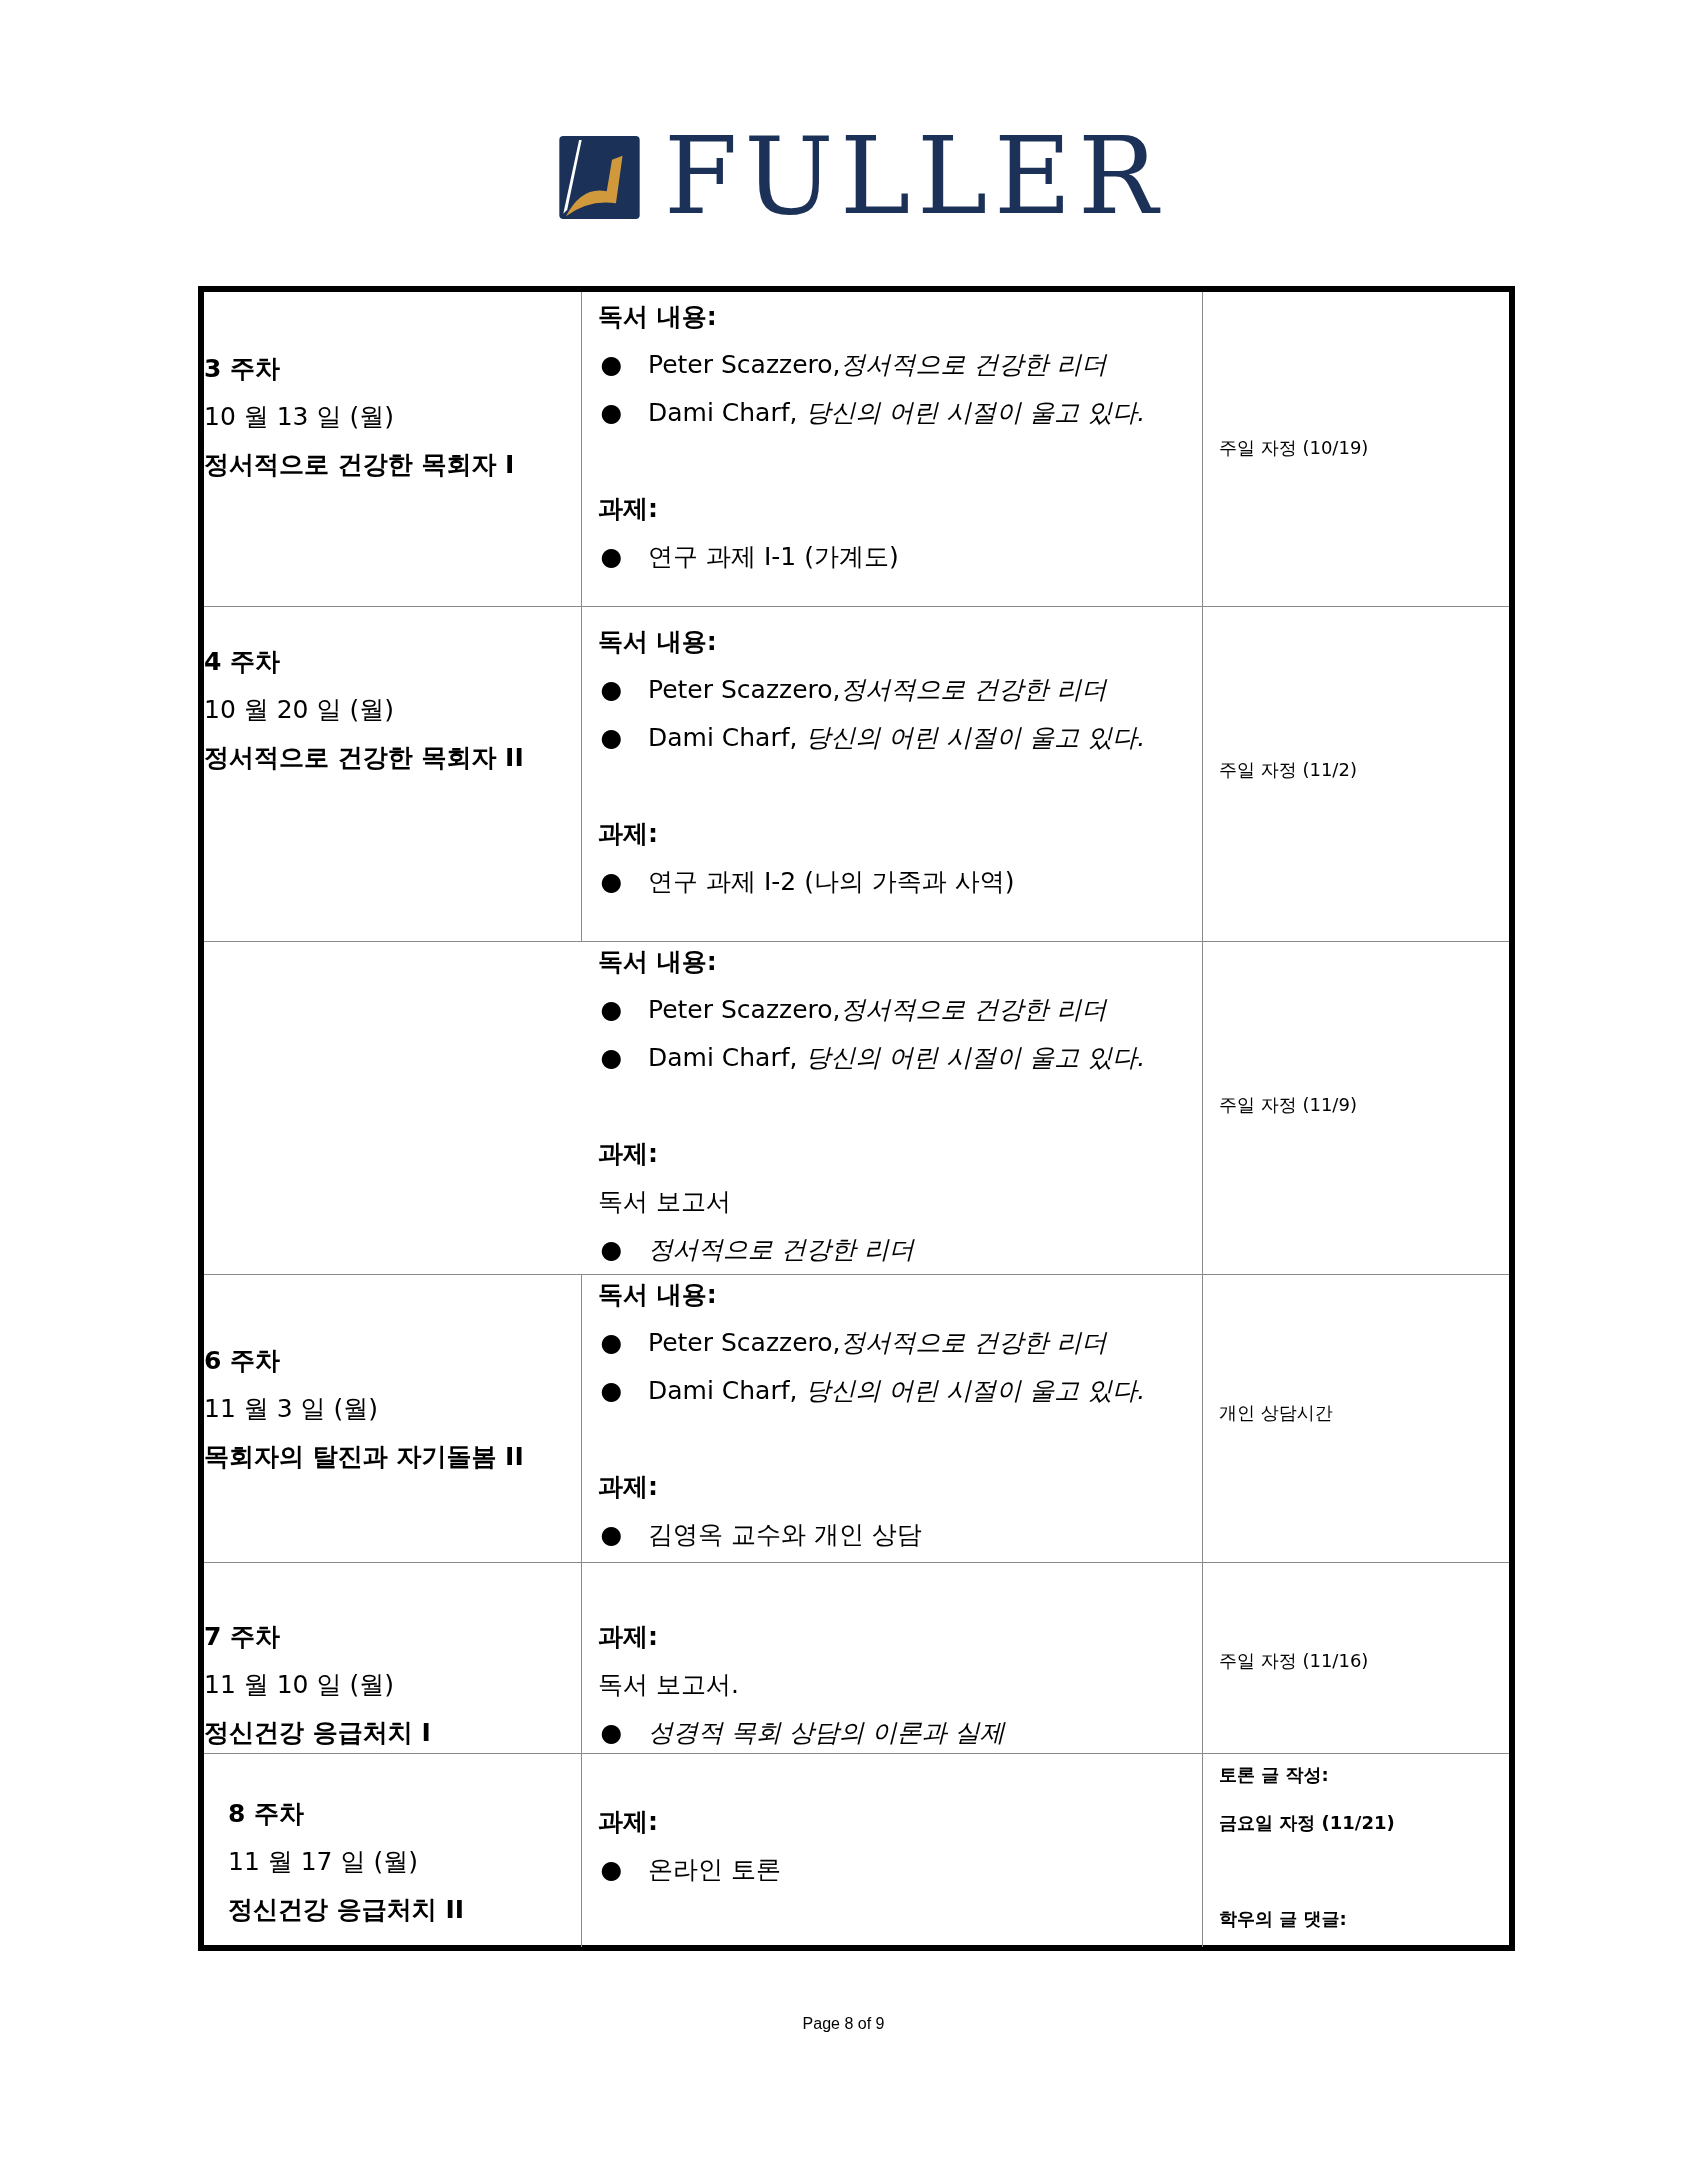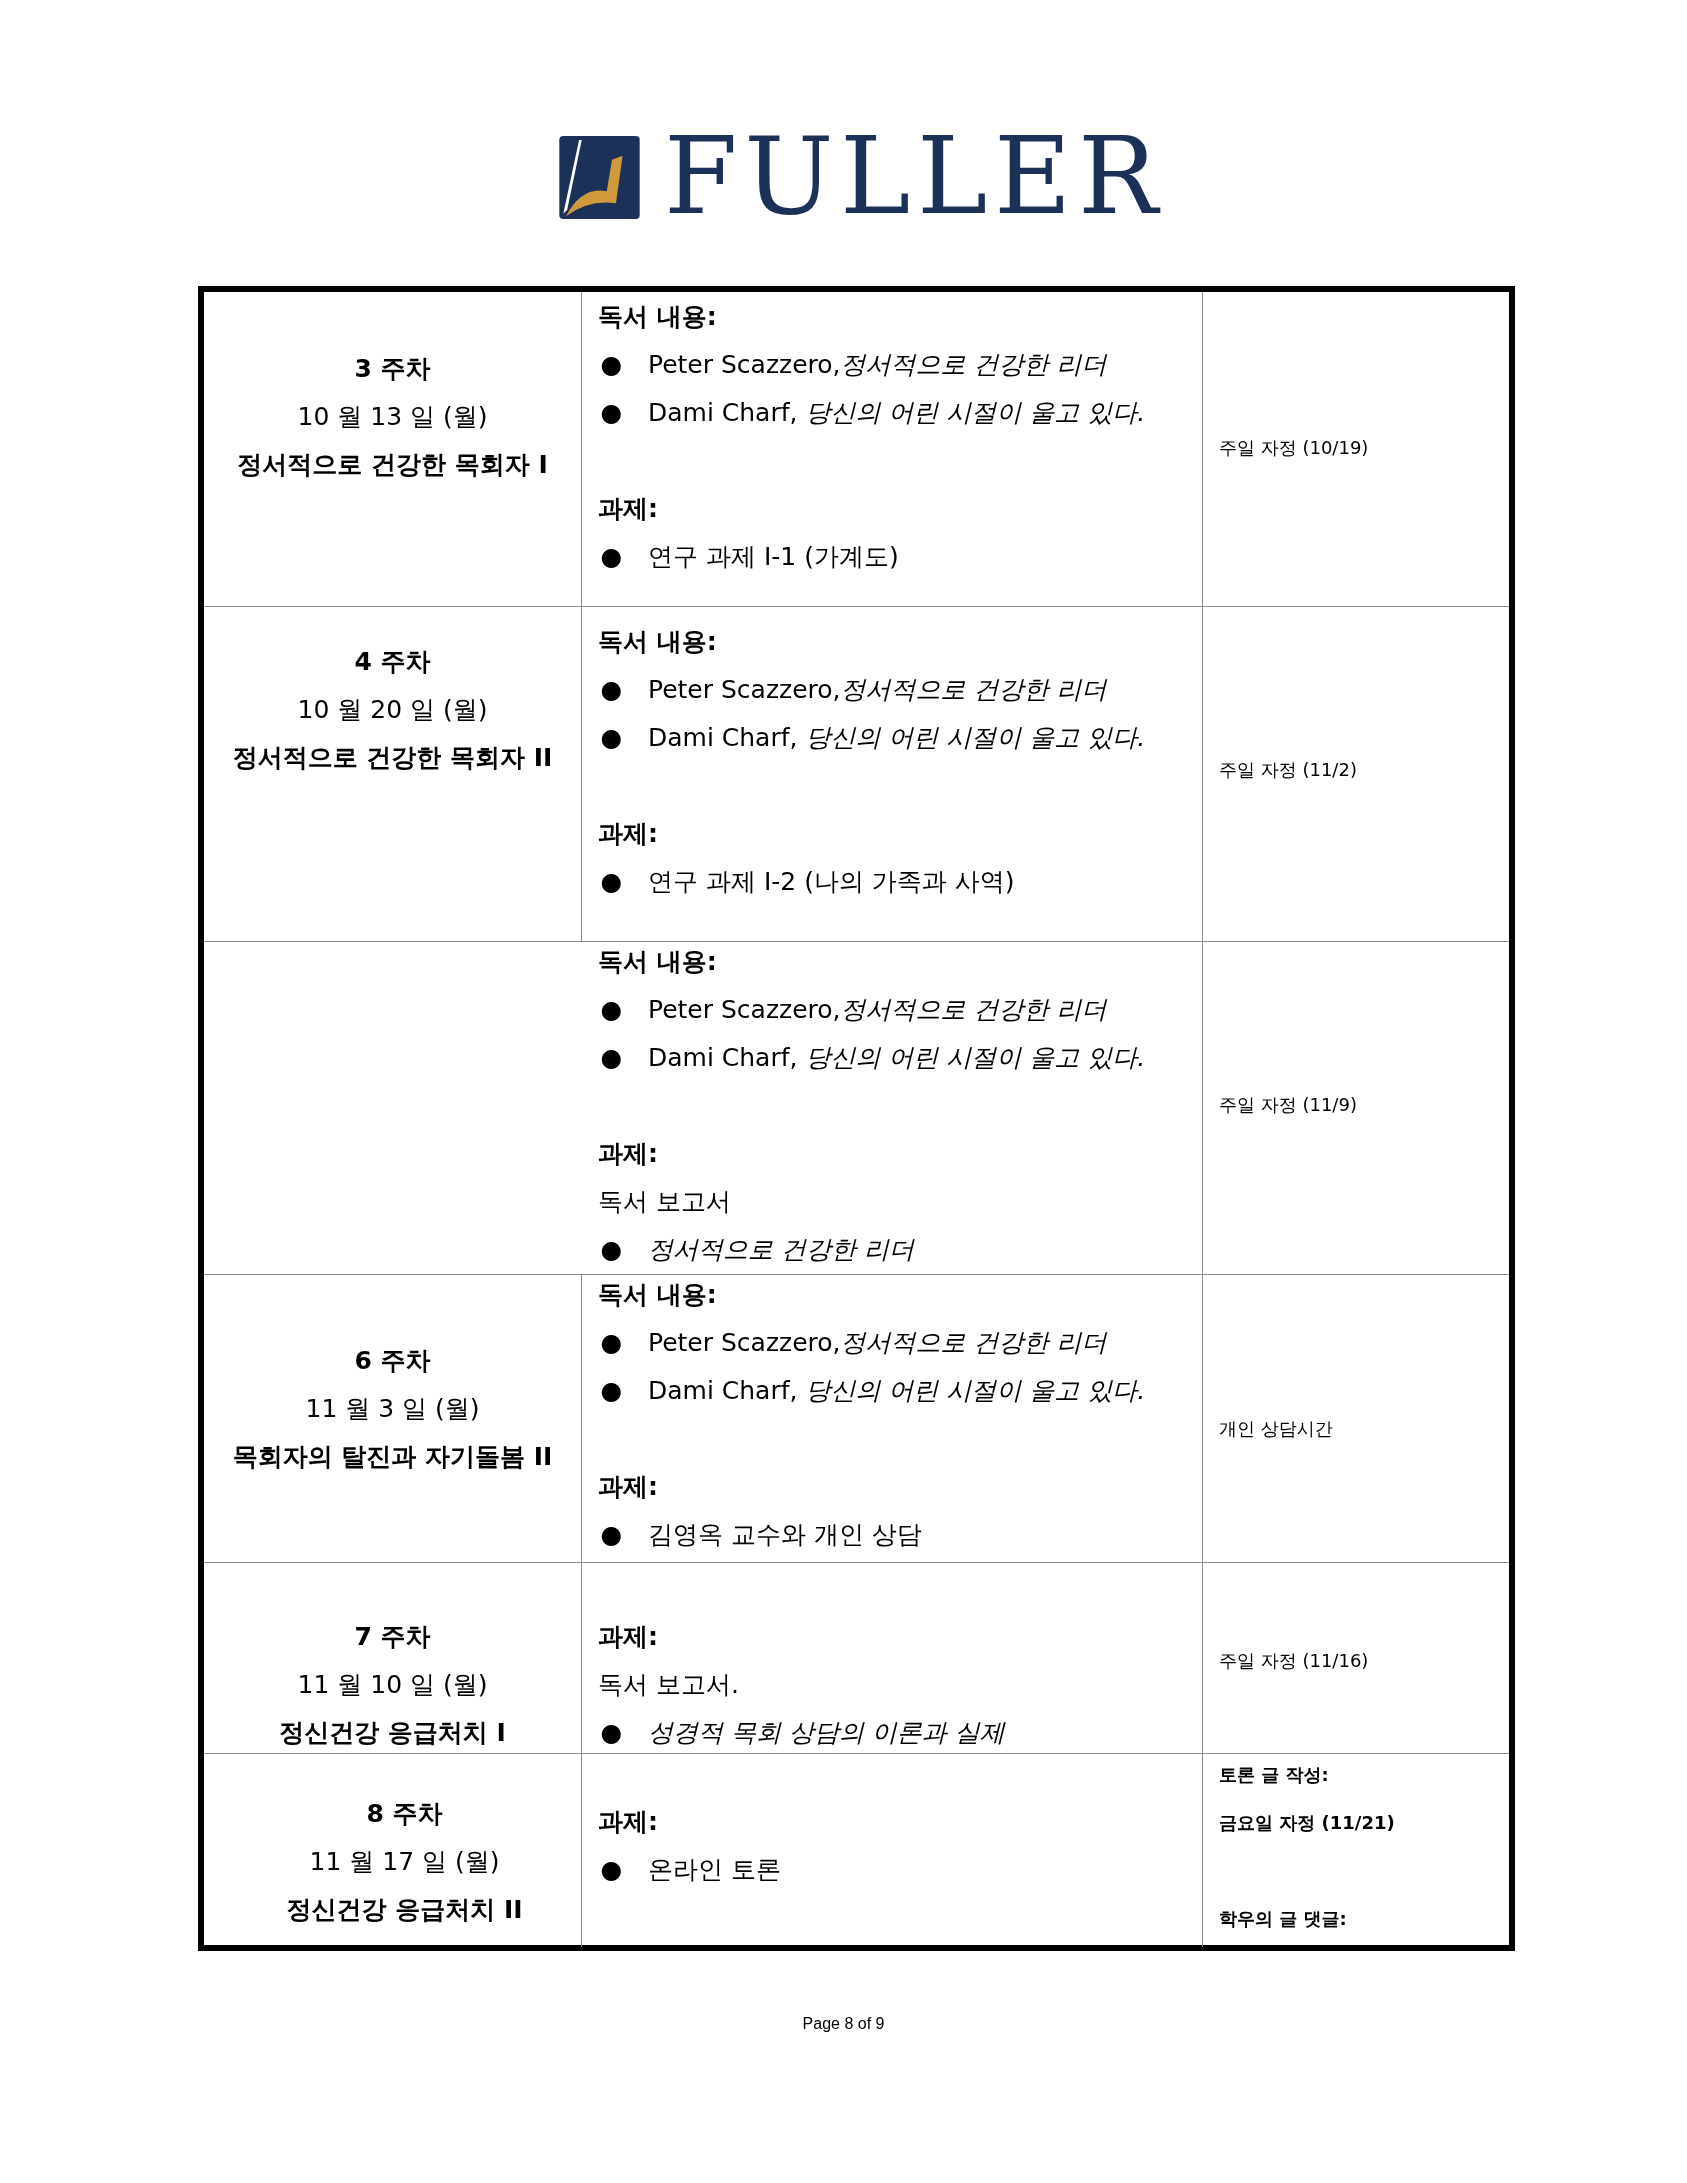--- a/index.html
+++ b/index.html
@@ -61,21 +61,20 @@
       bottom: 0;
       box-sizing: border-box;
     }
     .c1 { left: 0; width: 378px; border-right: 1.3px solid #8a8a8a; }
     .c2 { left: 378px; width: 621px; border-right: 1.3px solid #8a8a8a; }
     .c3 { left: 999px; right: 0; }
 
     .week-block {
       position: absolute;
       left: 0; right: 0;
-      text-align: center;
       font-size: 25px;
       line-height: 48px;
     }
     .week-label, .week-topic { font-weight: bold; }
     .content-block {
       position: absolute;
       left: 16px;
       right: 6.6px;
       font-size: 25px;
       line-height: 48px;
@@ -243,21 +242,21 @@
         </div>
         <div class="spacer"></div>
         <div class="section-heading">과제:</div>
         <div class="bullet-item">
           <span class="bullet">●</span>
           <span>김영옥 교수와 개인 상담</span>
         </div>
       </div>
     </div>
     <div class="cell c3">
-      <div class="due-block" style="top:130px;">
+      <div class="due-block" style="top:114px;">
         <div>개인 상담시간</div>
       </div>
     </div>
   </div>
 
   <div class="row" style="top:1270px; height:191px;">
     <div class="cell c1">
       <div class="week-block" style="top:50px;">
         <div class="week-label">7 주차</div>
         <div class="week-date">11 월 10 일 (월)</div>

